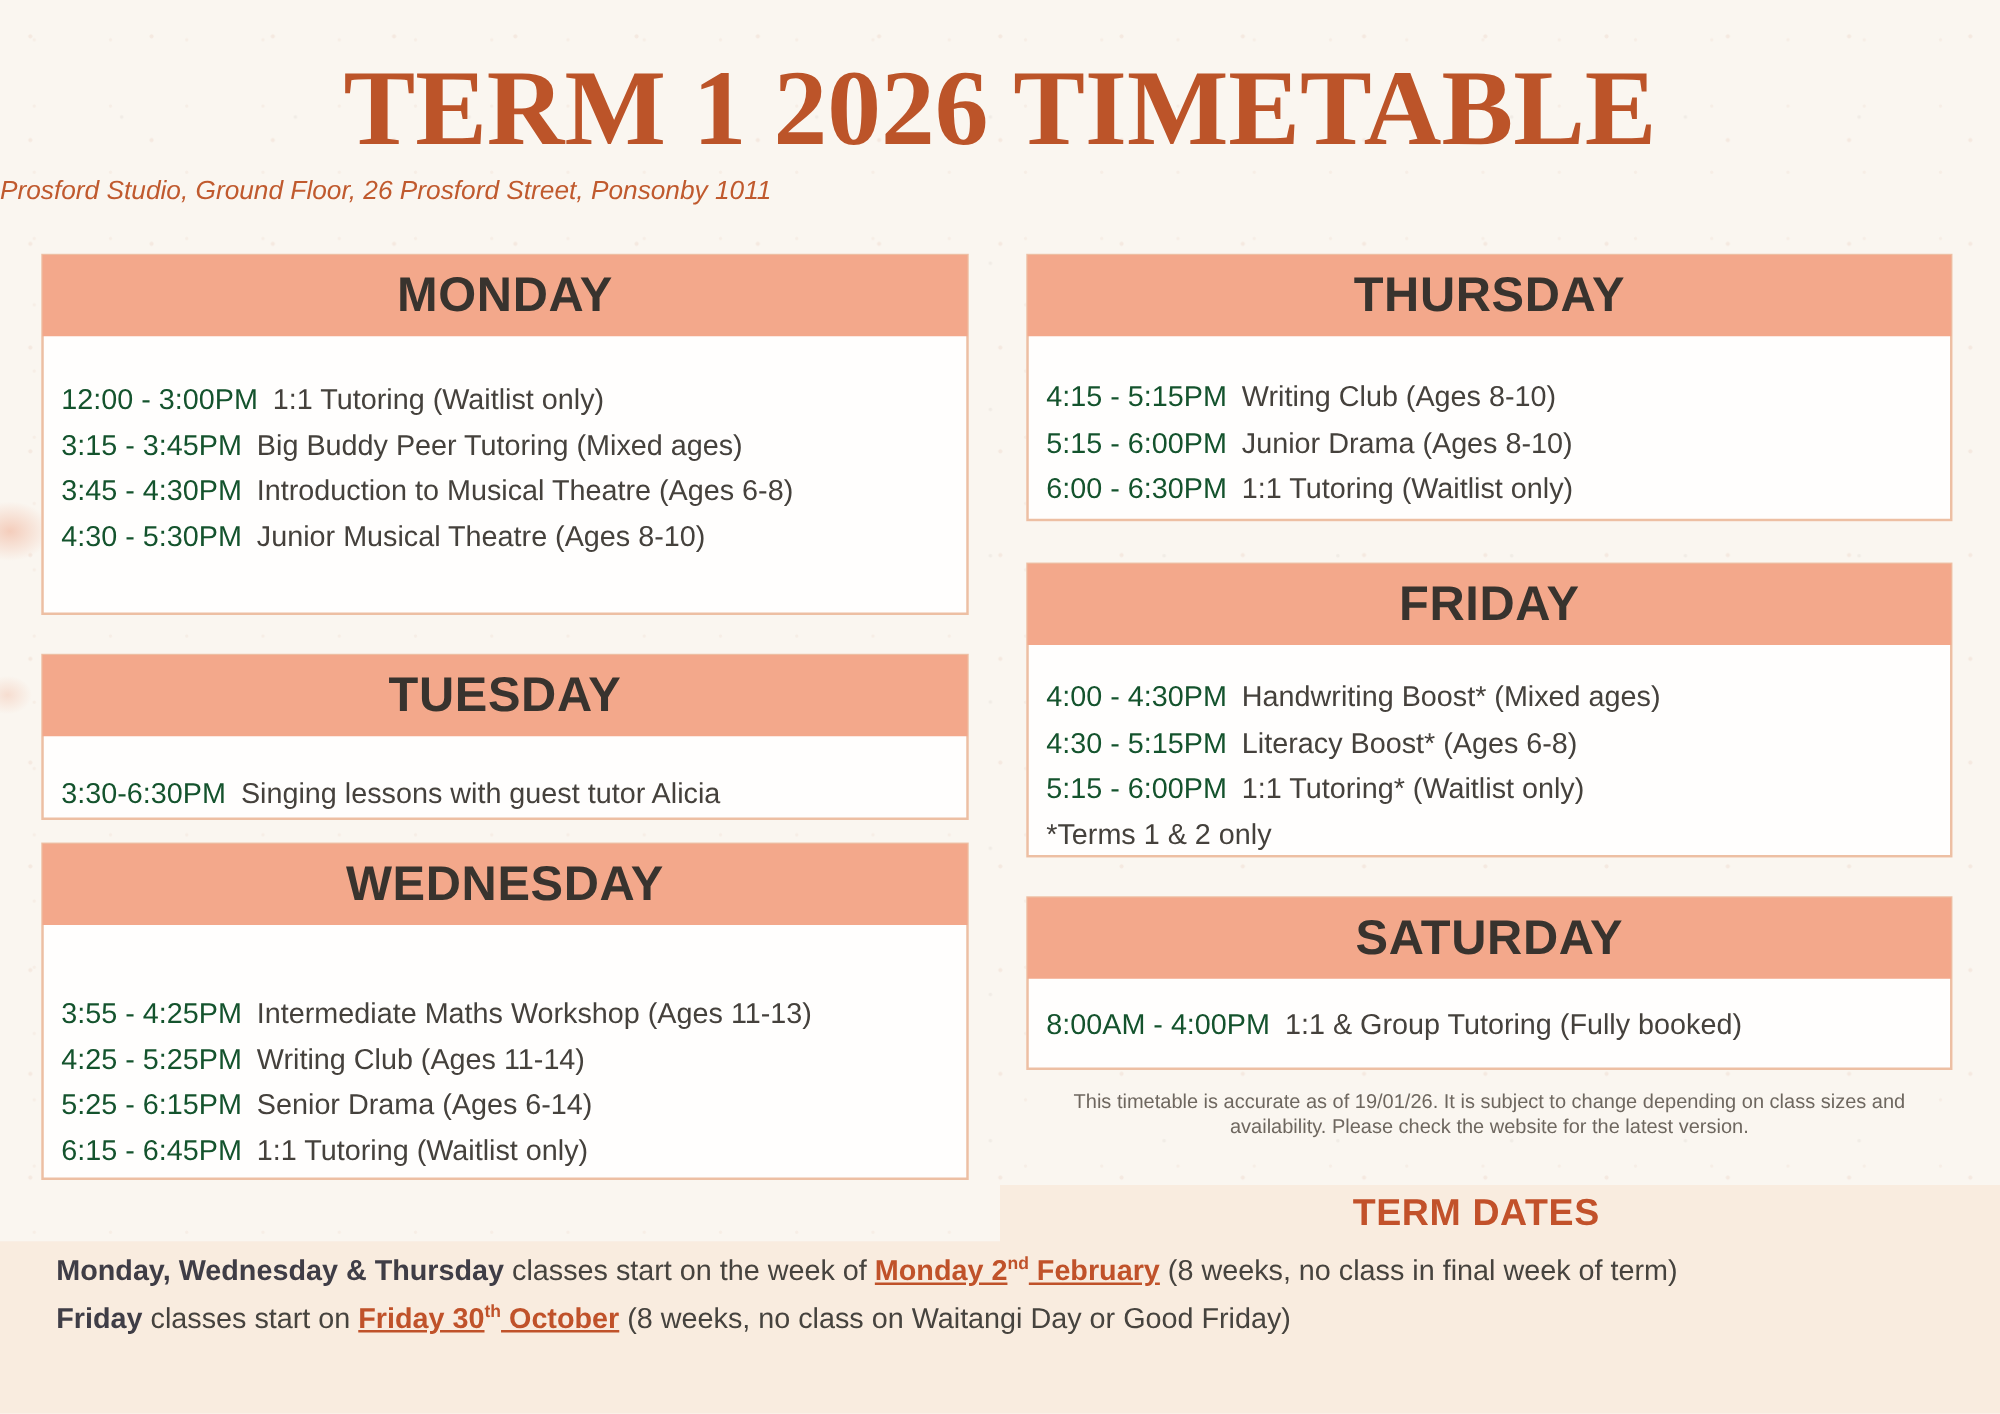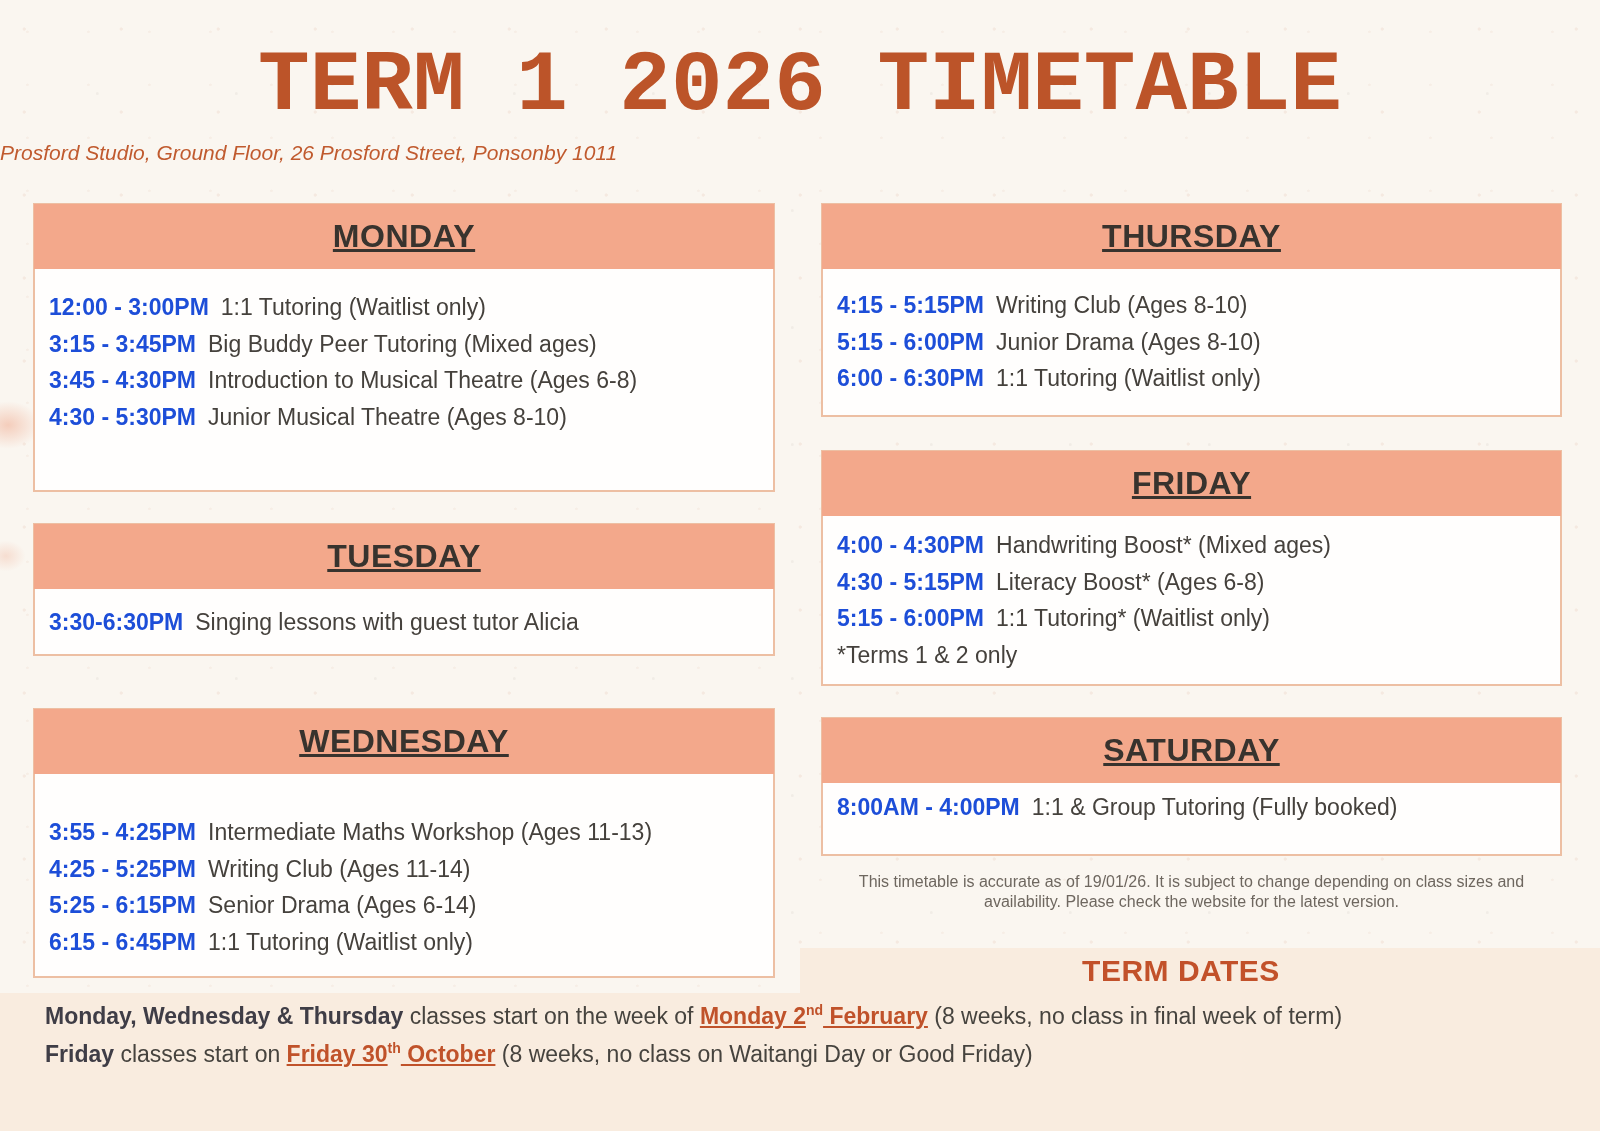--- a/index.html
+++ b/index.html
@@ -14,21 +14,21 @@
       radial-gradient(ellipse 28px 22px at 6px 556px,  rgba(238,164,135,.30), rgba(238,164,135,0) 70%),
       radial-gradient(circle at 25% 35%, rgba(205,140,110,.12) 1.2px, transparent 2px),
       radial-gradient(circle at 70% 80%, rgba(160,150,140,.10) 1px, transparent 1.8px),
       radial-gradient(circle at 45% 60%, rgba(205,140,110,.08) 1px, transparent 1.6px);
     background-size:1600px 1131px,1600px 1131px,97px 83px,139px 117px,61px 53px;
     background-repeat:no-repeat,no-repeat,repeat,repeat,repeat;
   }
   .title{
     padding-top:42px;
     text-align:center;
-    font-family:Liberation Mono, monospace;
+    font-family:Liberation Serif, serif;
     font-weight:700;
     font-size:86px;
     line-height:1.04;
     letter-spacing:0px;
     color:#bc5429;
   }
   .subtitle{
     margin-top:10px;
     text-align:left;
     font-style:italic;
@@ -36,38 +36,37 @@
     color:#c05a2e;
   }
   .box{
     position:absolute;
     box-sizing:border-box;
     border:2px solid #edbfa3;
     background:#fffefd;
   }
   .day-header{
     height:65px;
-    margin:-1px -1px 0 -1px;
+    margin:-1px -1px 12px -1px;
     background:#f3a88b;
     display:flex;align-items:center;justify-content:center;
     font-weight:700;
-    font-size:32px;
+    font-size:39px;
     letter-spacing:.5px;
     color:#38332e;
-    text-decoration:underline;
   }
   .day-body{padding:0 14px 0 14px;}
   .row{font-size:23px;line-height:36.6px;white-space:nowrap;}
-  .row .time{font-weight:700;color:#1d4ed8;margin-right:12px;}
+  .row .time{font-weight:400;color:#14532d;margin-right:12px;}
   .row .label{color:#45413c;}
   .note{font-size:23px;line-height:36.6px;color:#45413c;}
 
   .pos-mon{left:33px;  top:203px; width:742px; height:289px;}
   .pos-tue{left:33px;  top:523px; width:742px; height:133px;}
-  .pos-wed{left:33px;  top:708px; width:742px; height:270px;}
+  .pos-wed{left:33px;  top:674px; width:742px; height:270px;}
   .pos-thu{left:821px; top:203px; width:741px; height:214px;}
   .pos-fri{left:821px; top:450px; width:741px; height:236px;}
   .pos-sat{left:821px; top:717px; width:741px; height:139px;}
 
   .pad-mon{padding-top:20px;}
   .pad-tue{padding-top:15px;}
   .pad-wed{padding-top:40px;}
   .pad-thu{padding-top:18px;}
   .pad-fri{padding-top:11px;}
   .pad-sat{padding-top:6px;}

